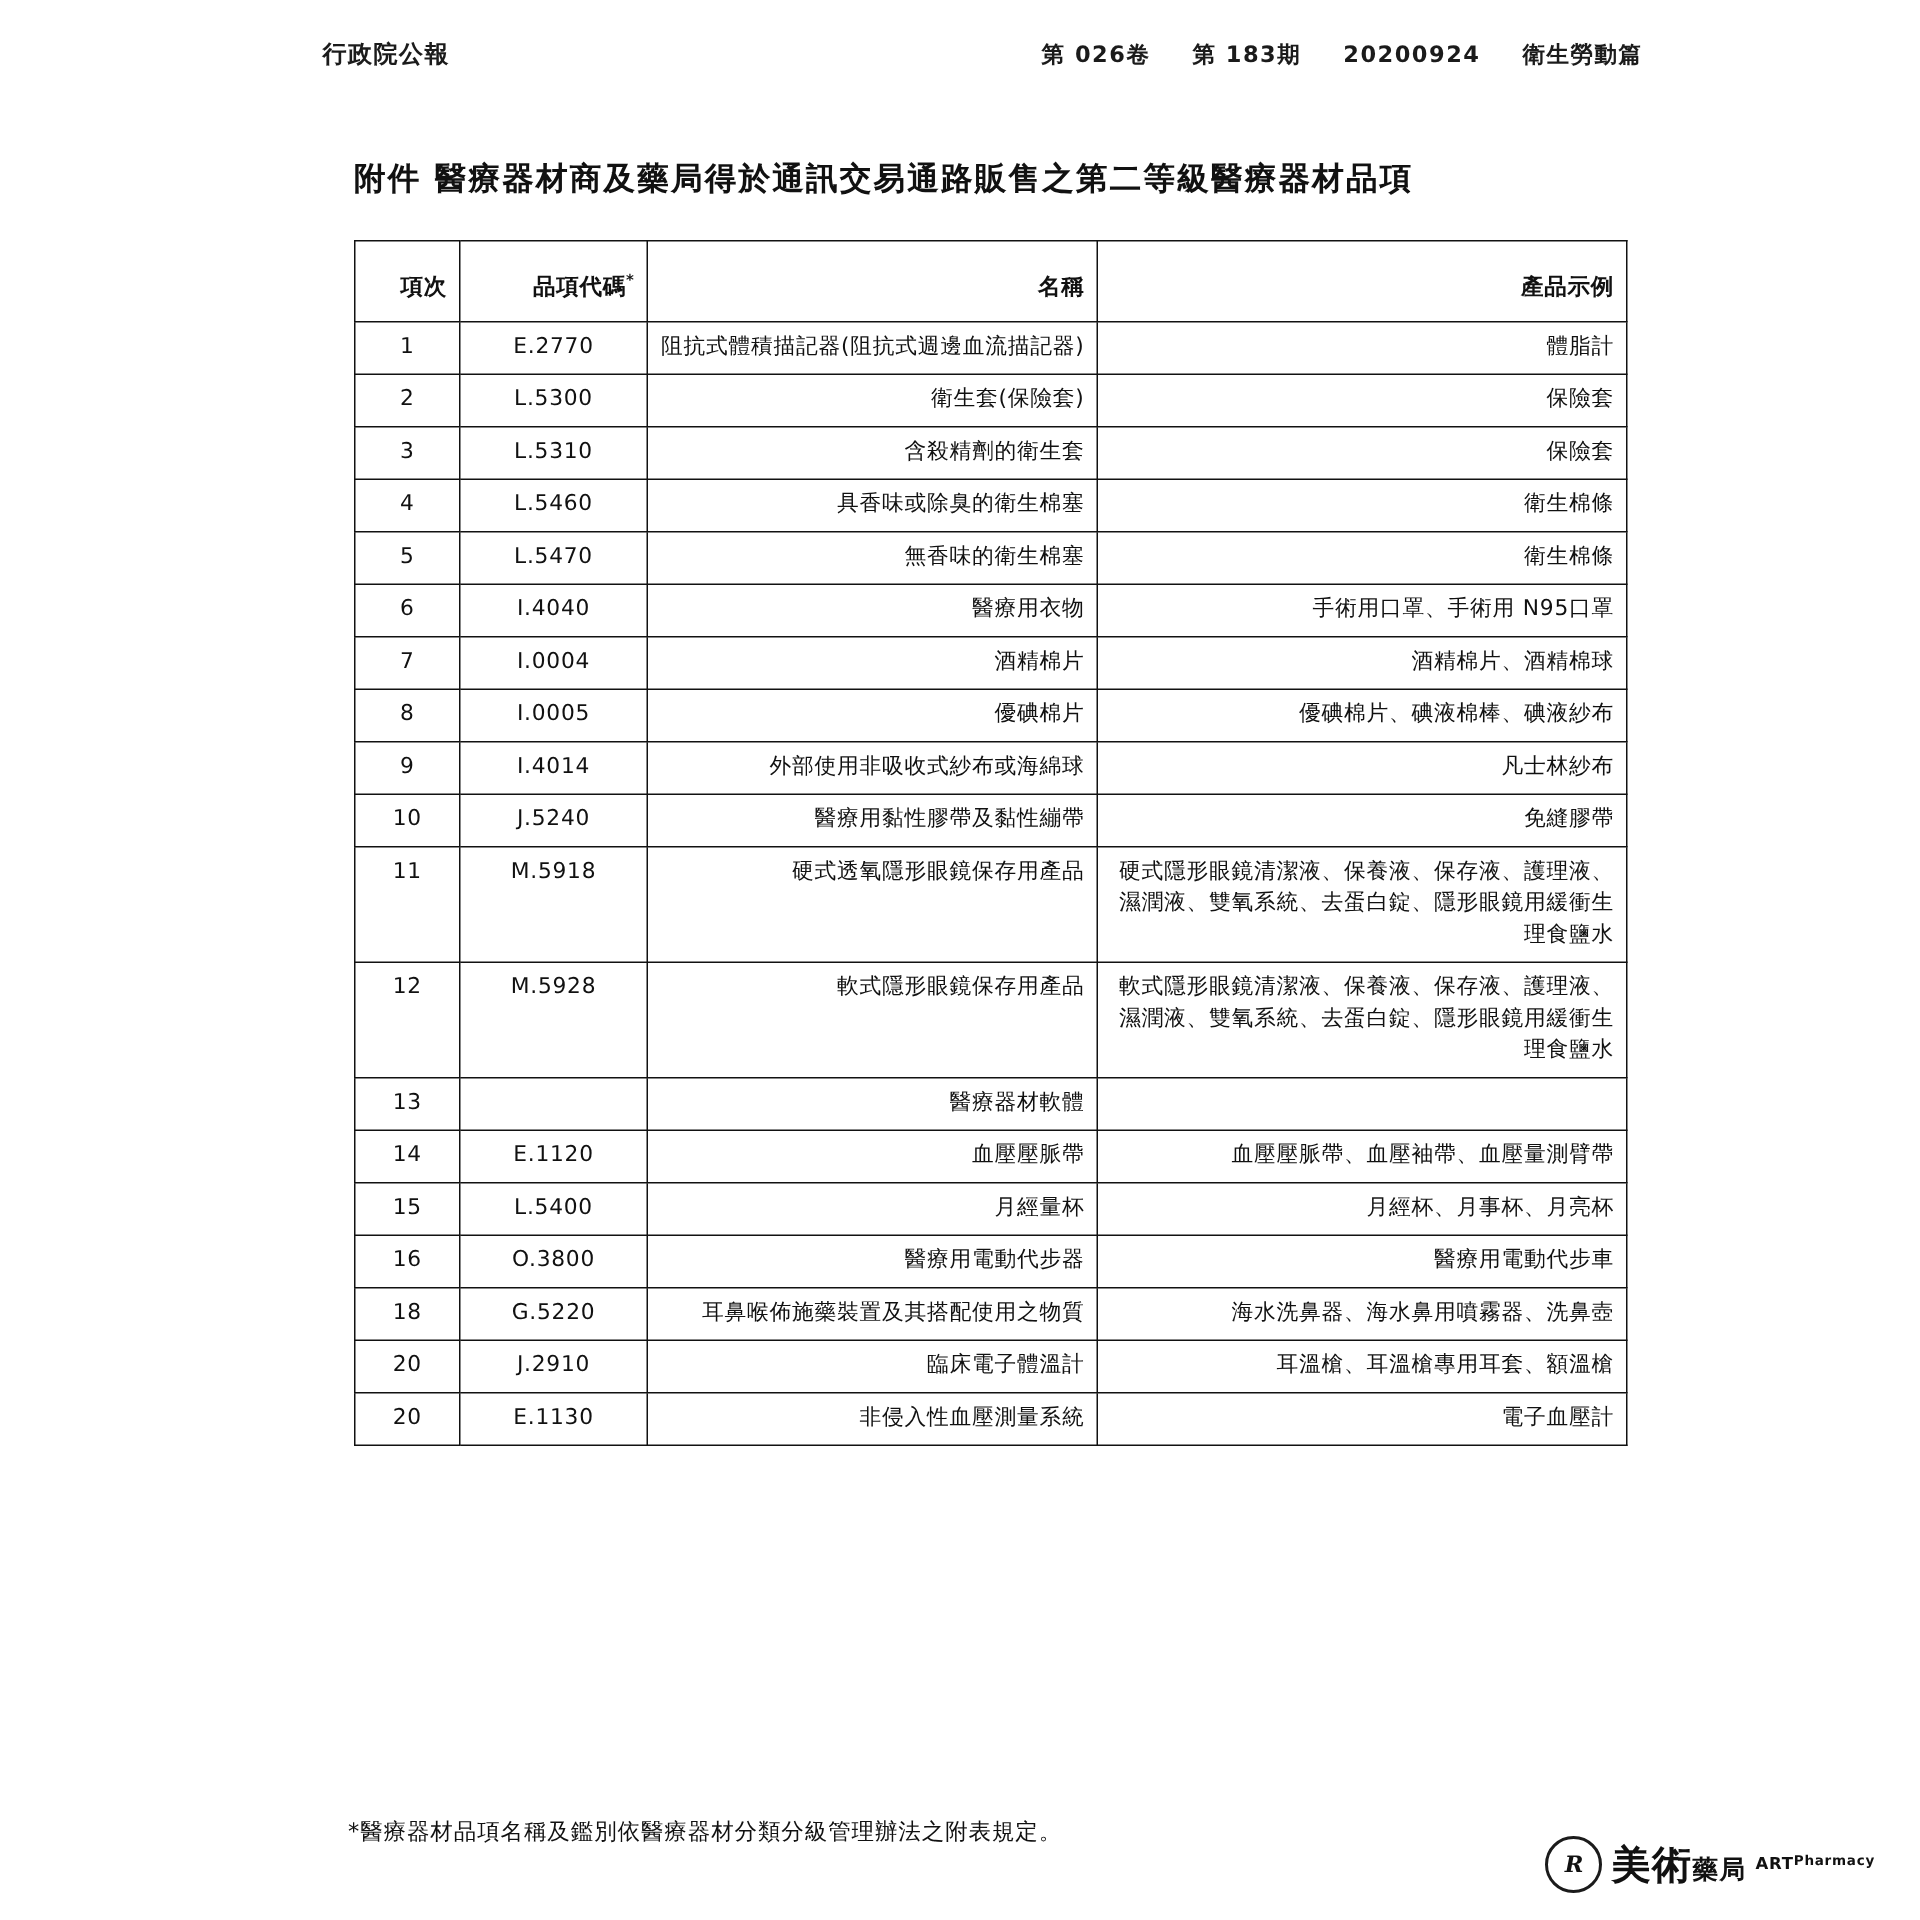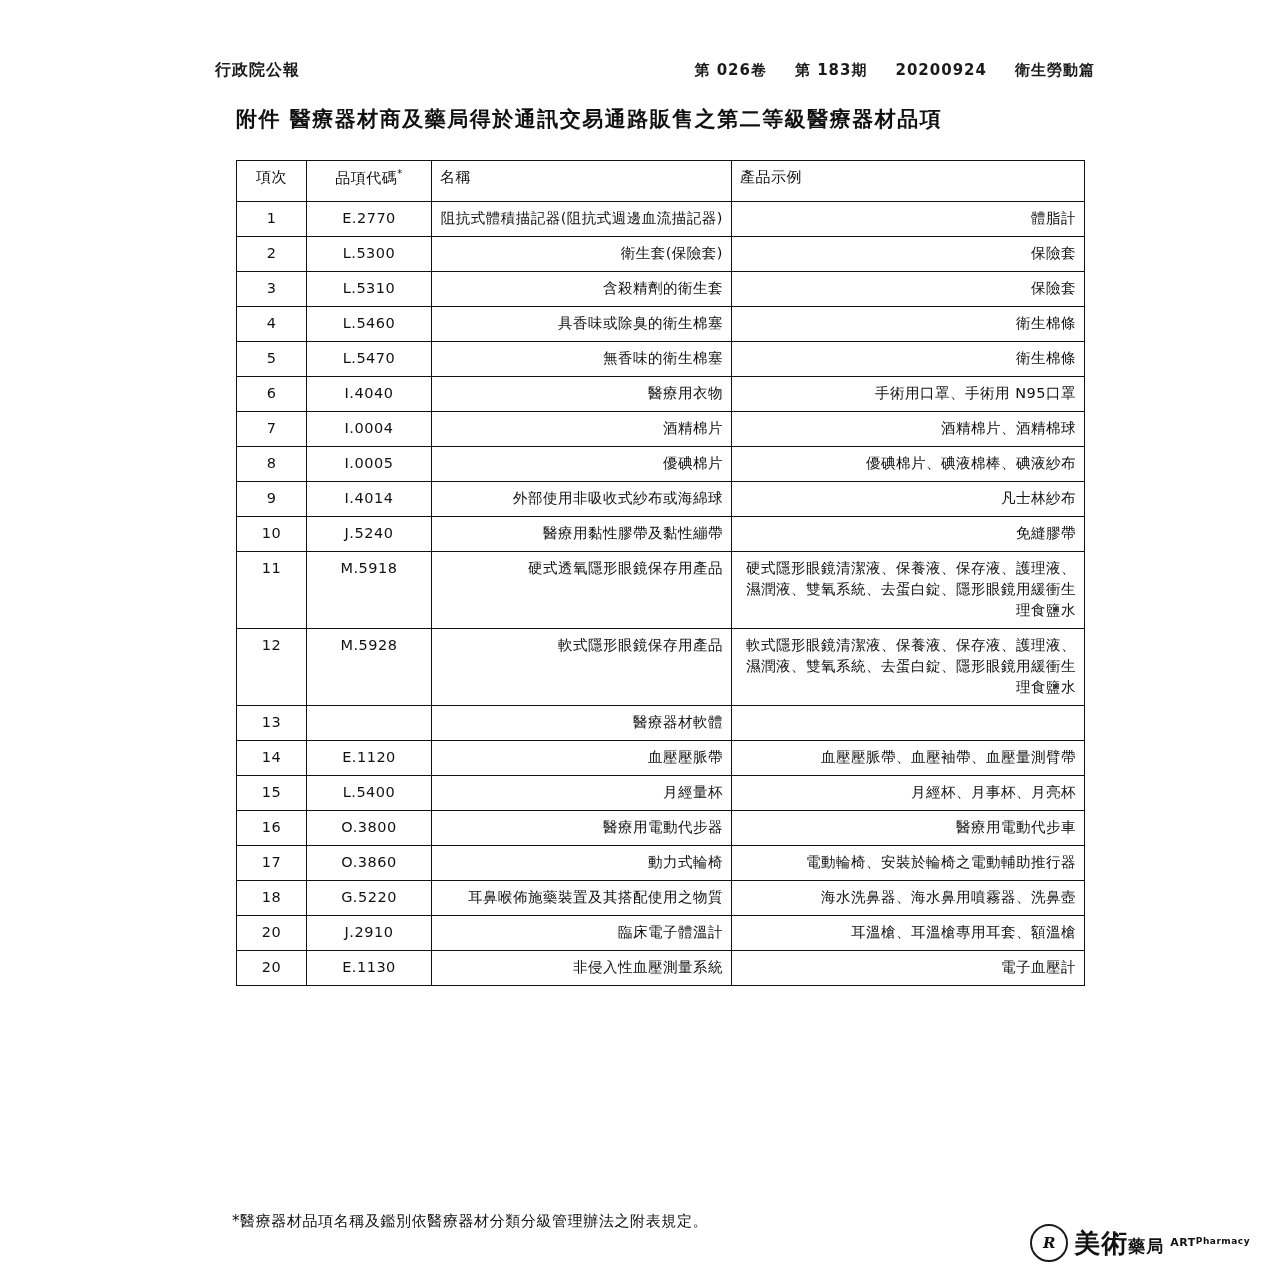--- a/index.html
+++ b/index.html
@@ -19,21 +19,21 @@
     position: absolute;
     left: 0; top: 0;
     width: 1280px;
     height: 1280px;
   }
 
   
   .doc-header {
     position: absolute;
     left: 215px;
-    top: 60px;
+    top: 26px;
     width: 880px;
     display: flex;
     align-items: baseline;
     font-size: 16px;
     letter-spacing: 1px;
     color: #1b1b1b;
   }
   .doc-header .hdr-left {
     font-weight: bold;
     font-size: 16px;
@@ -79,24 +79,25 @@
     vertical-align: top;
     line-height: 1.45;
     letter-spacing: 0.5px;
   }
   table.items col.c-no    { width: 70px; }
   table.items col.c-code  { width: 125px; }
   table.items col.c-name  { width: 300px; }
   table.items col.c-ex    { width: 353px; }
 
   table.items th {
-    font-weight: normal;
+    font-weight: bold;
     font-size: 15px;
-    padding-top: 6px;
+    padding-top: 20px;
     padding-bottom: 11px;
+    text-align: right;
   }
   th.h-no, td.t-no {
     text-align: center;
   }
   th.h-code, td.t-code {
     text-align: center;
   }
   th.h-name, th.h-ex {
     text-align: left;
   }
@@ -287,26 +288,20 @@
             <td class="t-name">月經量杯</td>
             <td class="t-ex">月經杯、月事杯、月亮杯</td>
           </tr>
           <tr>
             <td class="t-no">16</td>
             <td class="t-code">O.3800</td>
             <td class="t-name">醫療用電動代步器</td>
             <td class="t-ex">醫療用電動代步車</td>
           </tr>
           <tr>
-            <td class="t-no">17</td>
-            <td class="t-code">O.3860</td>
-            <td class="t-name">動力式輪椅</td>
-            <td class="t-ex">電動輪椅、安裝於輪椅之電動輔助推行器</td>
-          </tr>
-          <tr>
             <td class="t-no">18</td>
             <td class="t-code">G.5220</td>
             <td class="t-name">耳鼻喉佈施藥裝置及其搭配使用之物質</td>
             <td class="t-ex">海水洗鼻器、海水鼻用噴霧器、洗鼻壺</td>
           </tr>
           <tr>
             <td class="t-no">20</td>
             <td class="t-code">J.2910</td>
             <td class="t-name">臨床電子體溫計</td>
             <td class="t-ex">耳溫槍、耳溫槍專用耳套、額溫槍</td>

